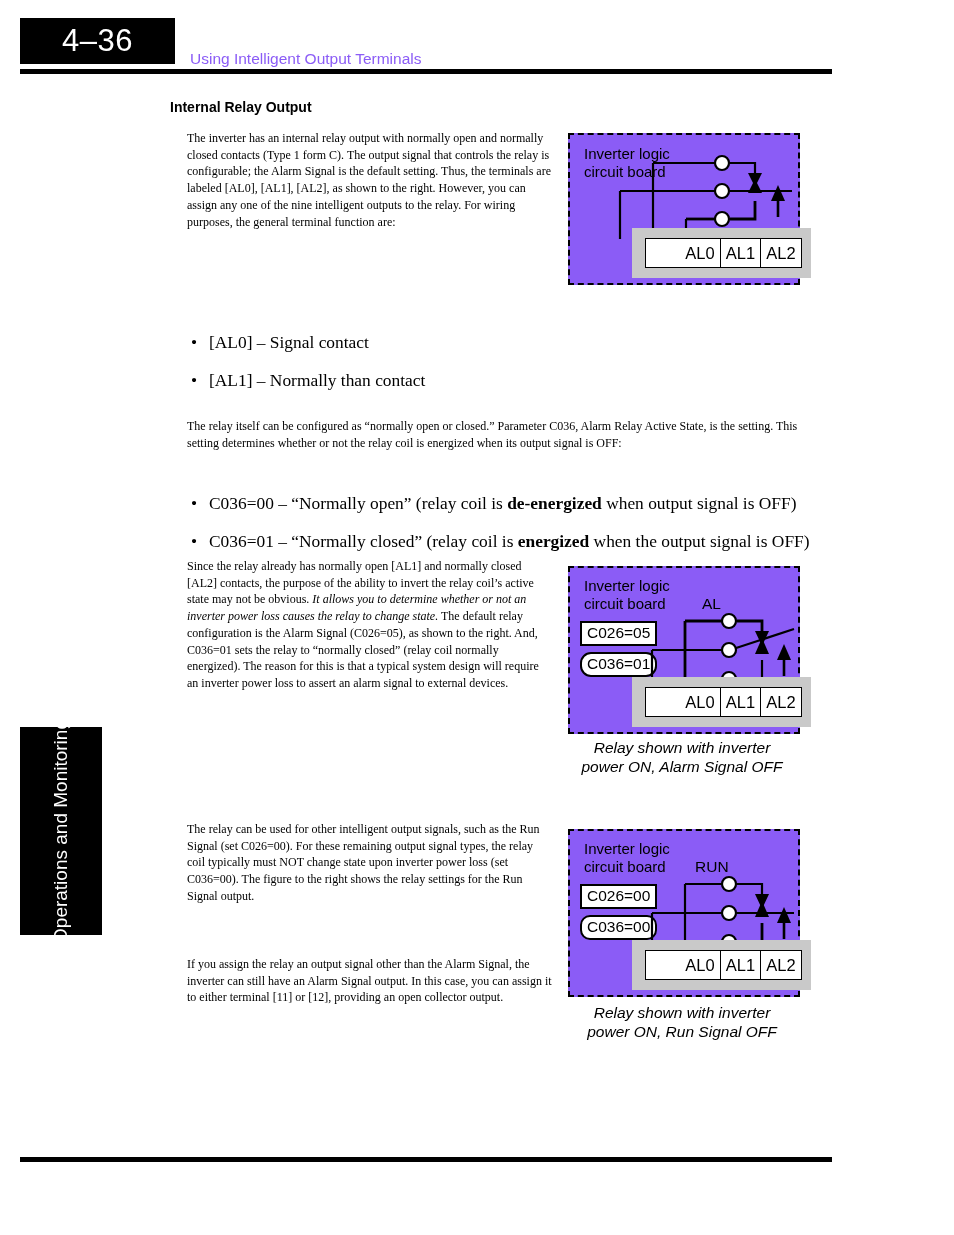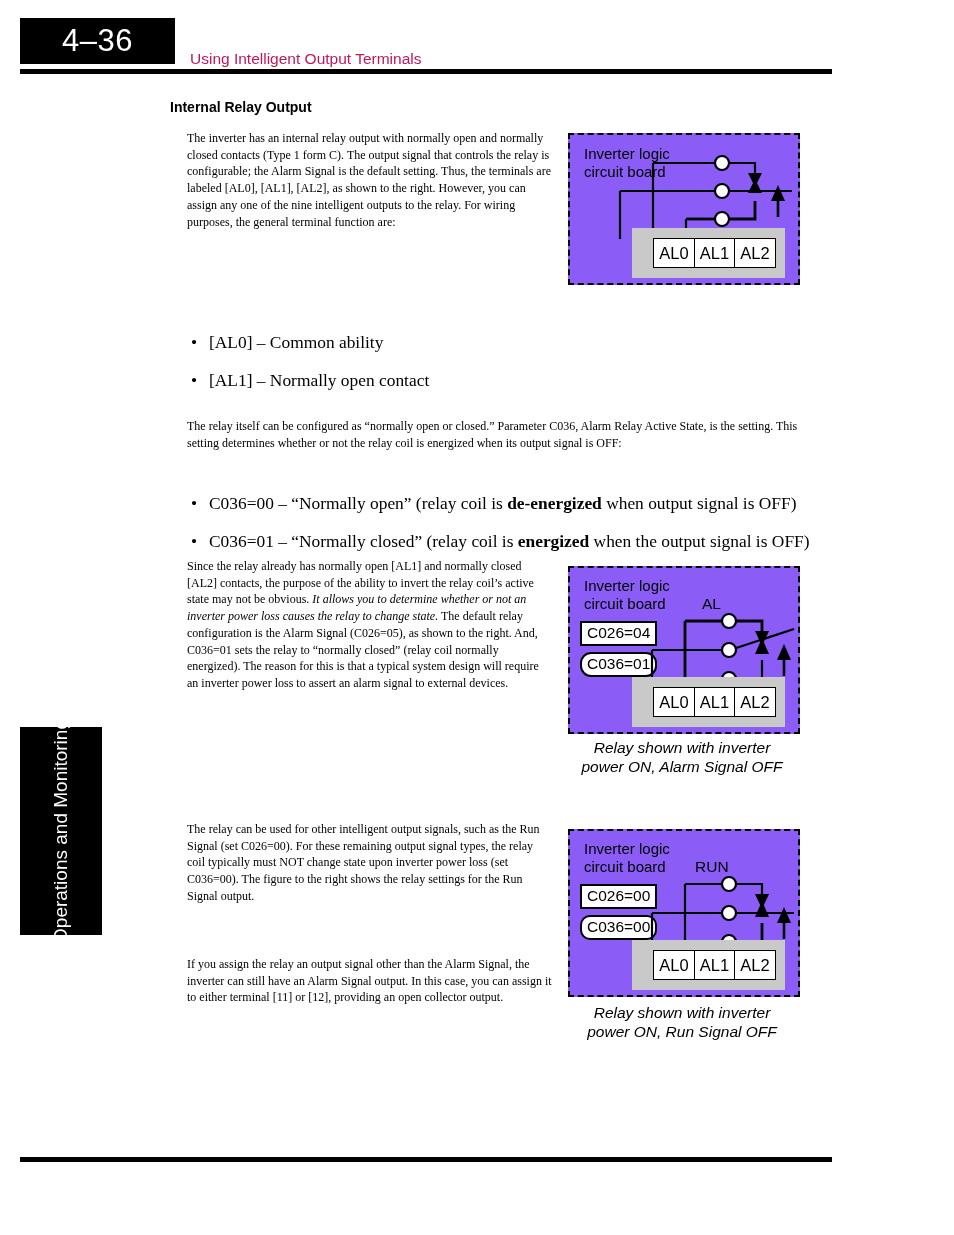--- a/index.html
+++ b/index.html
@@ -32,21 +32,21 @@
     display: flex;
     align-items: center;
     justify-content: center;
   }
   #header-title {
     position: absolute;
     left: 190px;
     top: 50px;
     font-family: "Liberation Sans", sans-serif;
     font-size: 15.5px;
-    color: #be185d;
+    color: #8b5cf6;
   }
   #header-rule {
     position: absolute;
     left: 20px;
     top: 69px;
     width: 812px;
     height: 5px;
     background: #000;
   }
   #footer-rule {
@@ -174,21 +174,21 @@
     border: 1.5px solid #000;
     font-family: "Liberation Sans", sans-serif;
     font-size: 16.5px;
     width: 40px;
     height: 28px;
     display: flex;
     align-items: center;
     justify-content: center;
     margin-left: -1.5px;
   }
-  .term-cell:first-child { margin-left: 12px; }
+  .term-cell:first-child { margin-left: 4px; padding-left: 34px; }
 
   .circuit-svg {
     position: absolute;
     left: 0;
     top: 0;
     overflow: visible;
   }
 
   b, strong { font-weight: bold; }
   i, em { font-style: italic; }
@@ -205,22 +205,22 @@
 <div id="side-tab">
   <div id="side-tab-label">Operations
 and Monitoring</div>
 </div>
 
 <div id="section-heading">Internal Relay Output</div>
 
 <div class="para col-narrow" style="top:130px;">The inverter has an internal relay output with normally open and normally closed contacts (Type 1 form C). The output signal that controls the relay is configurable; the Alarm Signal is the default setting. Thus, the terminals are labeled [AL0], [AL1], [AL2], as shown to the right. However, you can assign any one of the nine intelligent outputs to the relay. For wiring purposes, the general terminal function are:</div>
 
 <ul class="bullet-list" style="top:330px; width:366px;">
-  <li>[AL0] – Common ability</li>
-  <li>[AL1] – Normally open contact</li>
+  <li>[AL0] – Signal contact</li>
+  <li>[AL1] – Normally than contact</li>
 </ul>
 
 <div class="para col-wide" style="top:418px;">The relay itself can be configured as “normally open or closed.” Parameter C036, Alarm Relay Active State, is the setting. This setting determines whether or not the relay coil is energized when its output signal is OFF:</div>
 
 <ul class="bullet-list" style="top:491px; width:650px;">
   <li><span>C036=00 – “Normally open” (relay coil is </span><b>de-energized</b><span> when output signal is OFF)</span></li>
   <li><span>C036=01 – “Normally closed” (relay coil is </span><b>energized</b><span> when the output signal is OFF)</span></li>
 </ul>
 
 <div class="para col-narrow" style="top:558px;"><span>Since the relay already has normally open [AL1] and normally closed [AL2] contacts, the purpose of the ability to invert the relay coil’s active state may not be obvious. </span><i>It allows you to determine whether or not an inverter power loss causes the relay to change state.</i><span> The default relay configuration is the Alarm Signal (C026=05), as shown to the right. And, C036=01 sets the relay to “normally closed” (relay coil normally energized). The reason for this is that a typical system design will require an inverter power loss to assert an alarm signal to external devices.</span></div>
@@ -265,21 +265,21 @@
     <div class="term-cell">AL2</div>
   </div>
 </div>
 
 <div class="diagram-box" style="left:568px; top:566px; width:228px; height:164px;">
   <div class="board-label" style="left:14px; top:9px;">Inverter logic
 circuit board</div>
 
   <div class="sig-label" style="left:132px; top:27px;">AL</div>
 
-  <div class="param-box" style="left:10px; top:53px;">C026=04</div>
+  <div class="param-box" style="left:10px; top:53px;">C026=05</div>
   <div class="param-box" style="left:10px; top:84px;border-radius:11px;">C036=01</div>
 
   <svg class="circuit-svg" width="228" height="164" viewBox="0 0 228 164">
 
     <path d="M115 53 L152 53" stroke="#000" stroke-width="2.8" fill="none"></path>
     <path d="M167 53 L192 53 L192 68" stroke="#000" stroke-width="2.8" fill="none"></path>
     <path d="M115 53 L115 120" stroke="#000" stroke-width="2.8" fill="none"></path>
 
     <path d="M82 82 L152 82" stroke="#000" stroke-width="2.2" fill="none"></path>
     <path d="M82 82 L82 120" stroke="#000" stroke-width="2.2" fill="none"></path>

